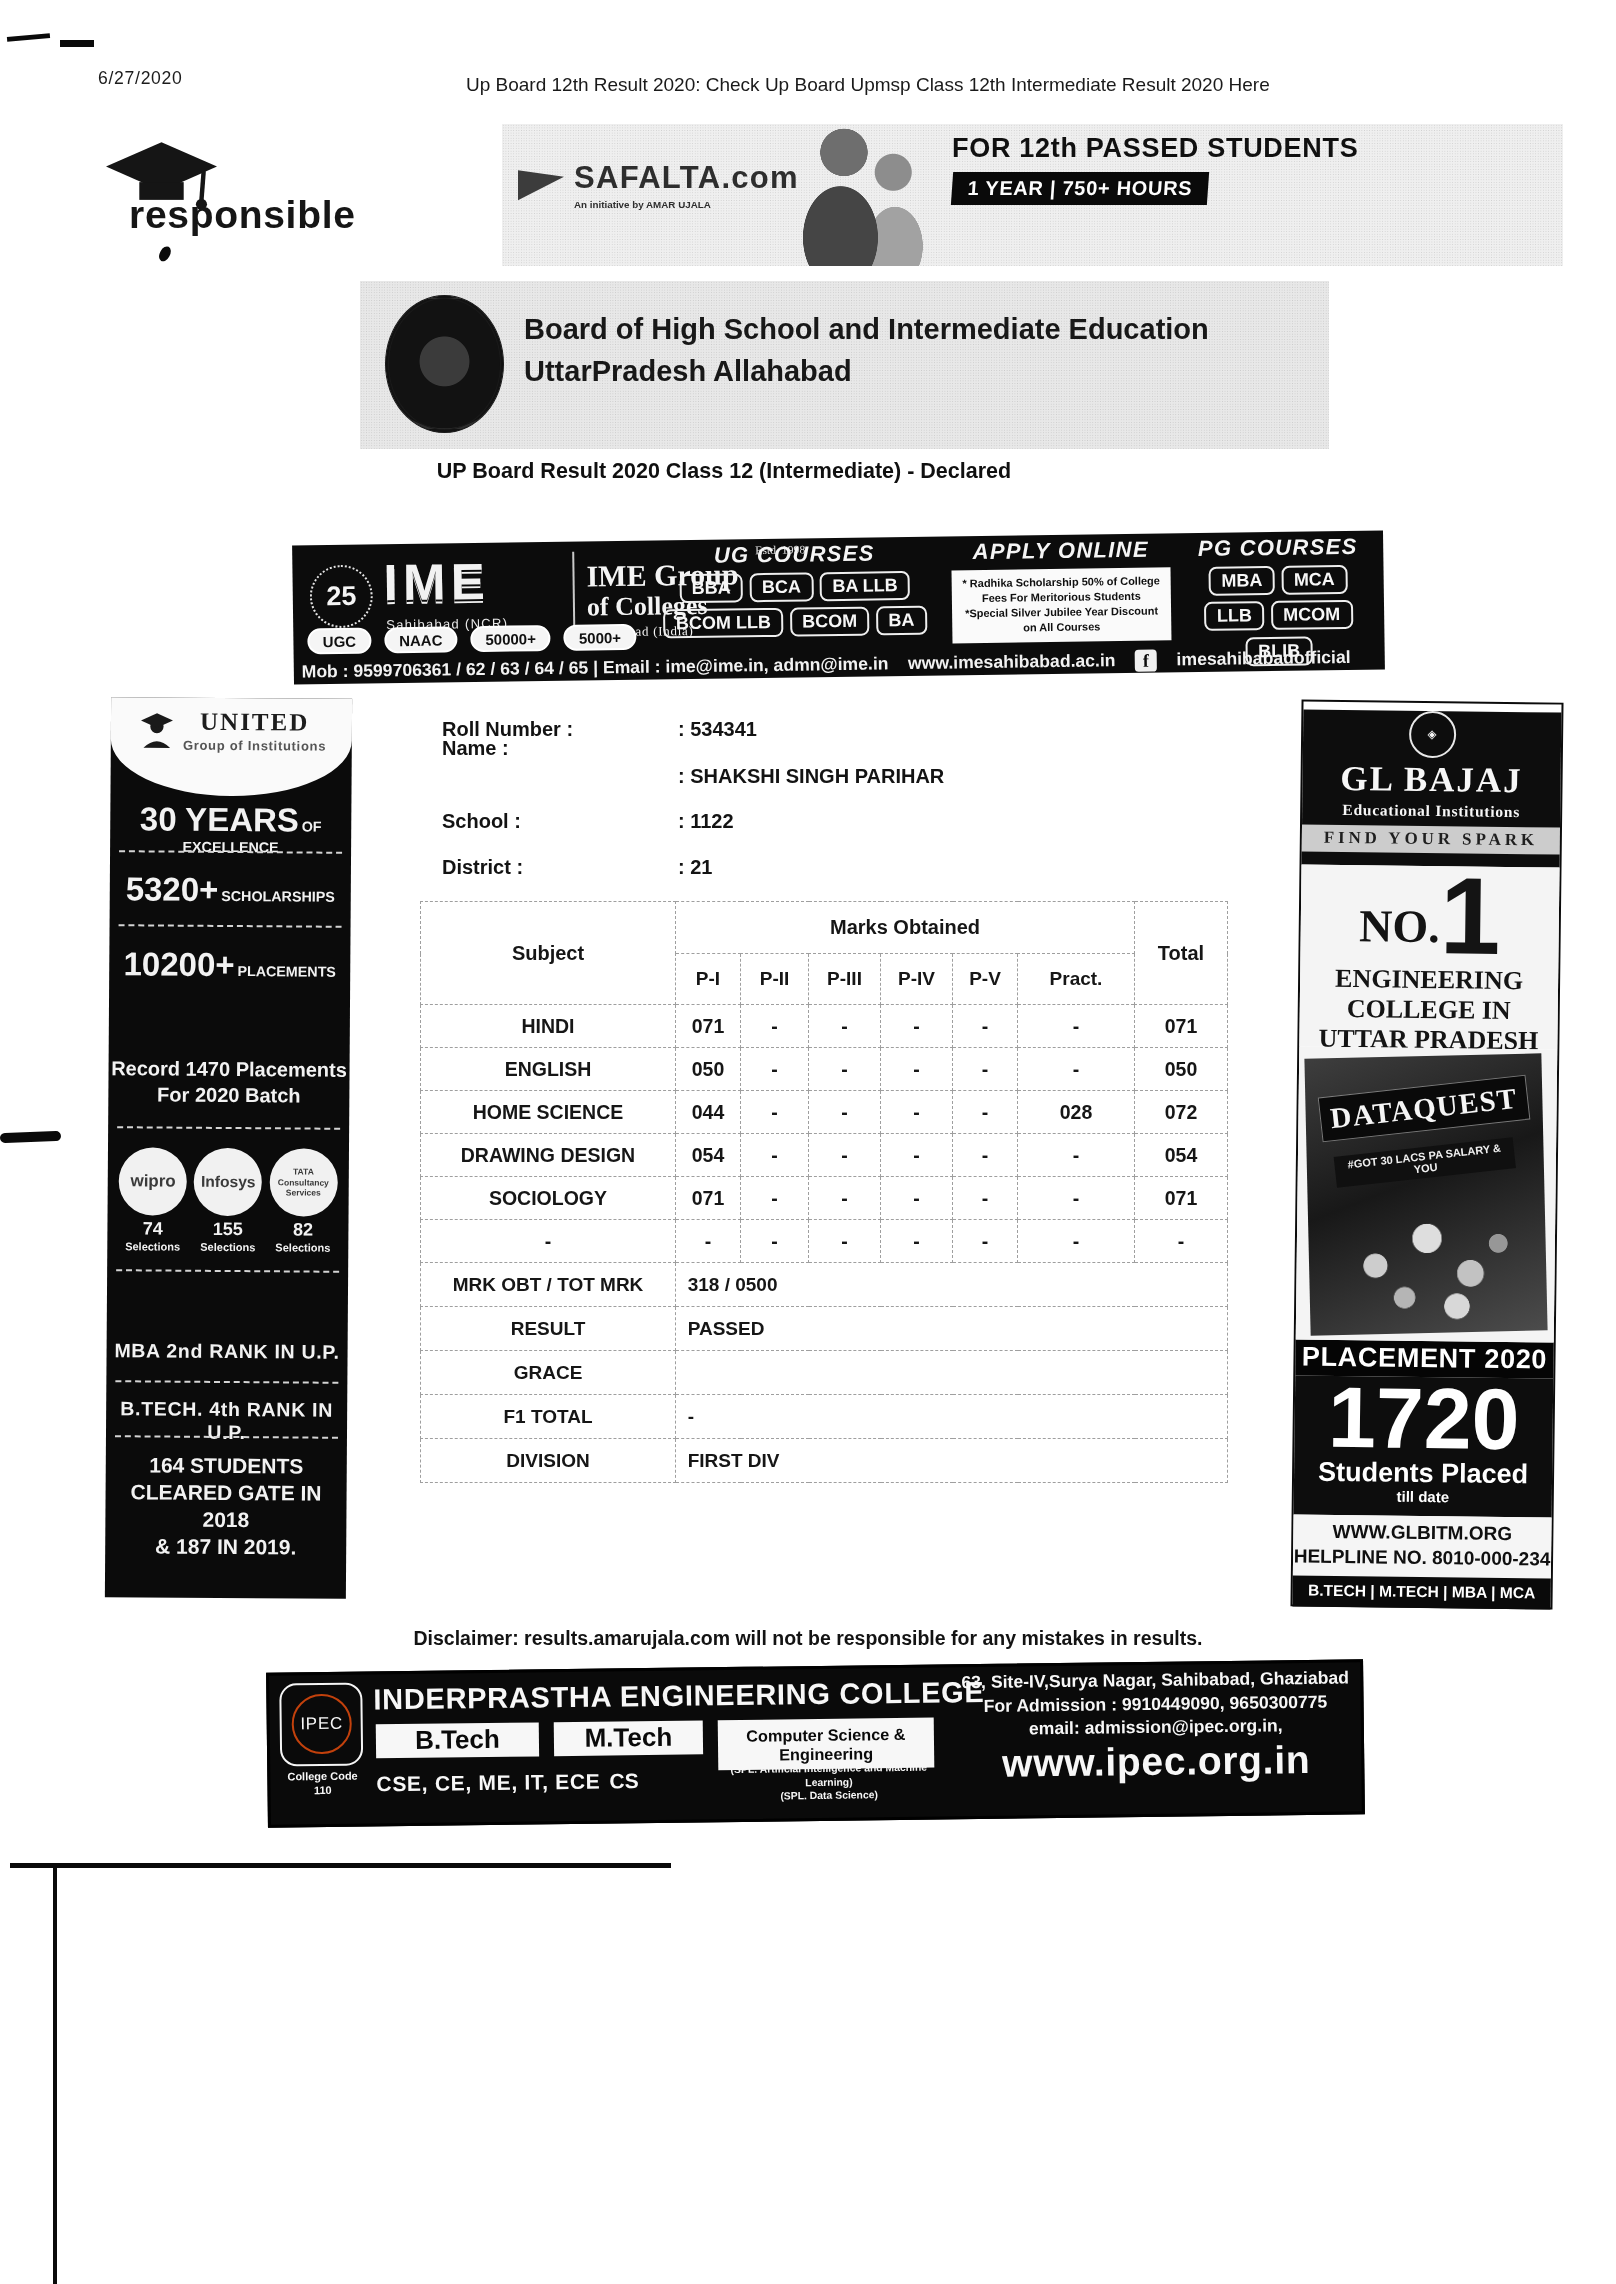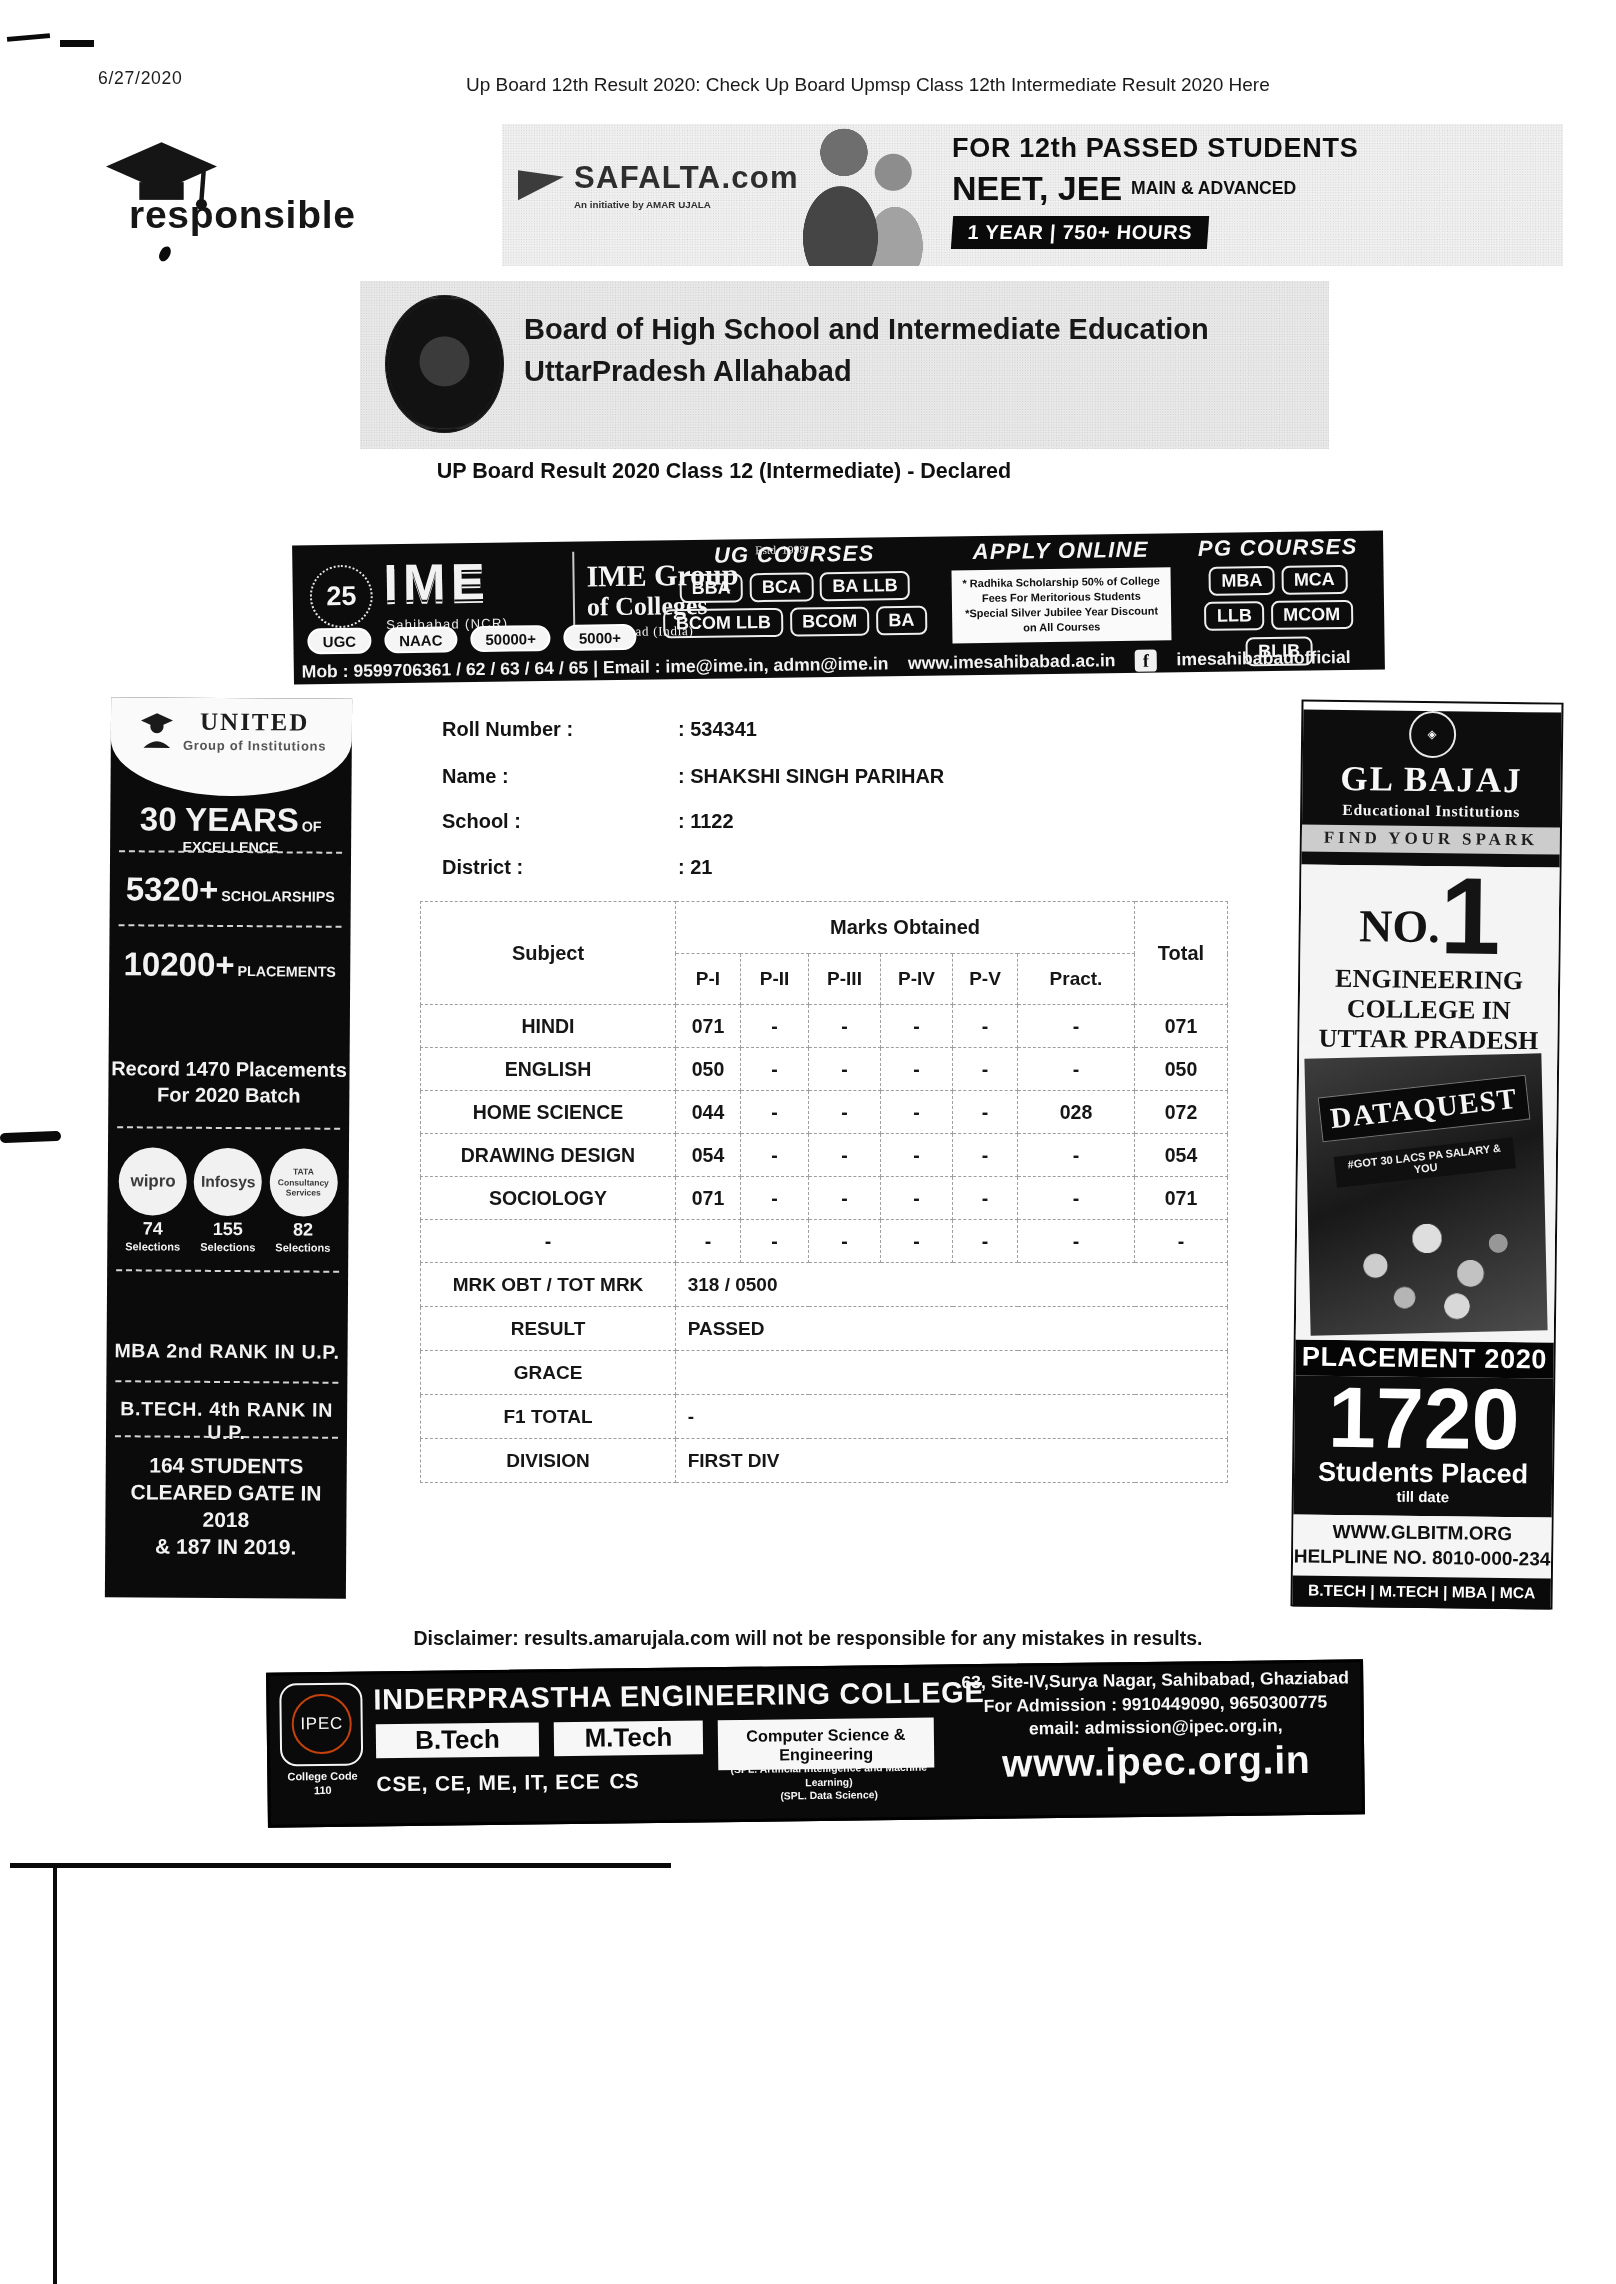--- a/index.html
+++ b/index.html
@@ -244,24 +244,20 @@
   <div class="safalta-logo">
     <div class="flag-icon"></div>
     <div>
       <div class="safalta-name">SAFALTA.com</div>
       <div class="safalta-tag">An initiative by AMAR UJALA</div>
     </div>
   </div>
   <div class="students-photo"></div>
   <div class="neet-col">
     <div class="neet-l1">FOR 12th PASSED STUDENTS</div>
-    <div class="neet-l2">
-      <span>NEET, JEE</span>
-      <span class="l2b">MAIN &amp; ADVANCED</span>
-    </div>
     <div class="neet-band">1 YEAR | 750+ HOURS</div>
   </div>
 </div>
 
 <div class="abs board-box">
   <div class="board-seal"></div>
   <div class="board-title">
     <div>Board of High School and Intermediate Education</div>
     <div>UttarPradesh Allahabad</div>
   </div>
@@ -385,21 +381,21 @@
   <div class="u-div" style="top:738px;"></div>
   <div class="u-row u-gate" style="top:754px;">
     <div>164 STUDENTS</div>
     <div>CLEARED GATE IN 2018</div>
     <div>&amp; 187 IN 2019.</div>
   </div>
 </div>
 
 <div class="field-label" style="top:718px;">Roll Number :</div>
 <div class="field-value" style="top:718px;">: 534341</div>
-<div class="field-label" style="top:765px;">Name :</div>
+<div class="field-label" style="top:737px;">Name :</div>
 <div class="field-value" style="top:765px;">: SHAKSHI SINGH PARIHAR</div>
 <div class="field-label" style="top:810px;">School :</div>
 <div class="field-value" style="top:810px;">: 1122</div>
 <div class="field-label" style="top:856px;">District :</div>
 <div class="field-value" style="top:856px;">: 21</div>
 
 <table class="marks-table">
   <colgroup>
     <col style="width:255px">
       <col style="width:65px">

